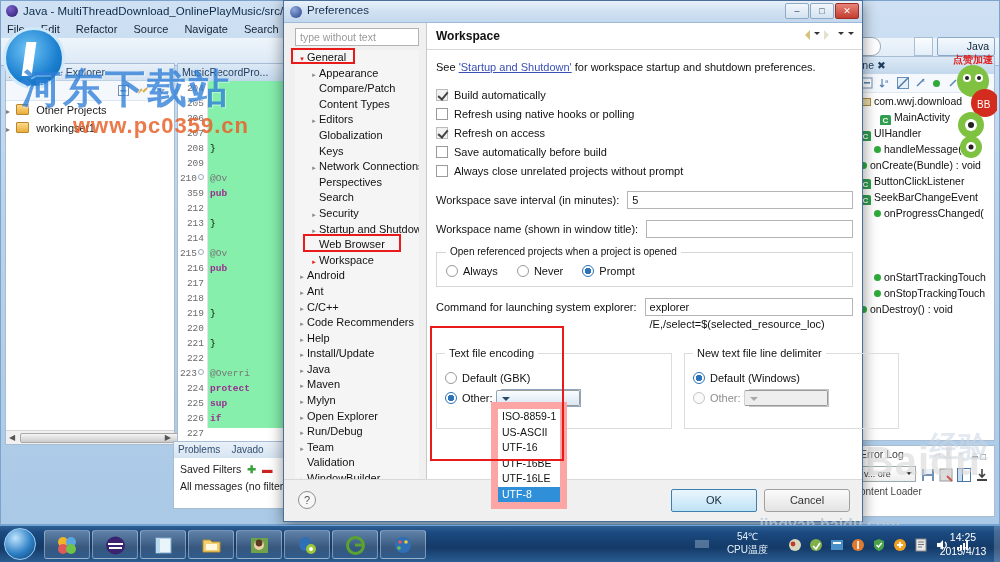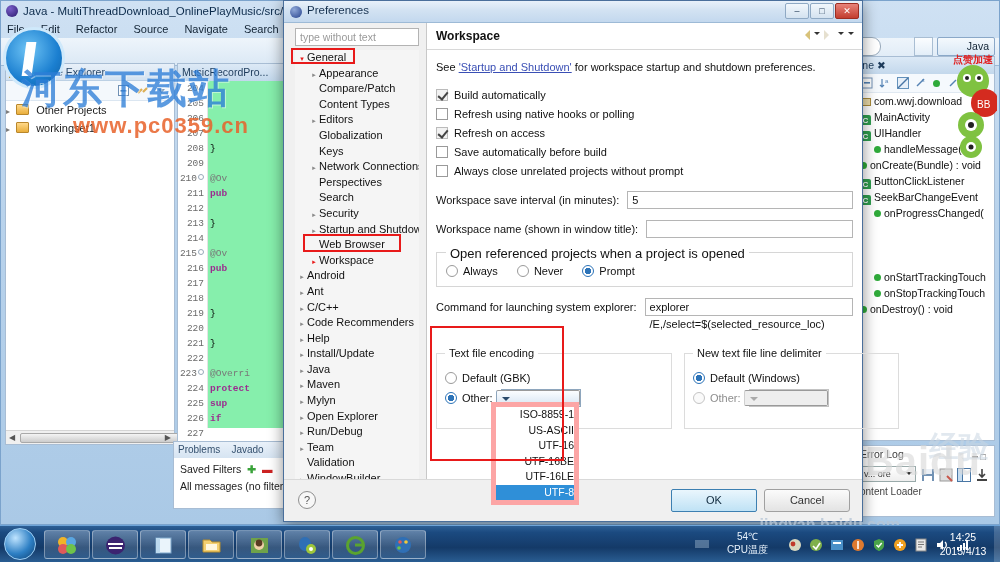--- a/index.html
+++ b/index.html
@@ -226,21 +226,21 @@
   .frow .lbl{white-space:nowrap;}
   .txtin{
     height:18px;border:1px solid #b5b5b5;background:#fff;margin-left:8px;
     font-size:11px;color:#111;line-height:17px;padding-left:4px;flex:1;
   }
 
   .gbox{
     position:relative;border:1px solid #d6d6d6;margin-top:14px;padding:12px 9px 9px 9px;
   }
   .gbox > .gtitle{
-    position:absolute;left:9px;top:-7px;background:#fff;padding:0 4px;font-size:13px;color:#111;
+    position:absolute;left:9px;top:-7px;background:#fff;padding:0 4px;font-size:10px;color:#111;
   }
   .radio{width:12px;height:12px;border-radius:50%;border:1px solid #9a9a9a;background:#fff;
          display:inline-block;position:relative;margin-right:5px;vertical-align:-2px;}
   .radio.on{border-color:#2c73b8;background:radial-gradient(circle,#2c73b8 0 3px,#fff 3px);}
   .radio.dim{border-color:#c4c4c4;background:#fafafa;}
   .rgroup{font-size:11px;color:#111;}
   .rgroup span.ritem{margin-right:16px;white-space:nowrap;}
 
   
   .enc-wrap{position:absolute;left:9px;top:303px;right:9px;height:130px;}
@@ -256,22 +256,22 @@
     font-size:10.5px;line-height:15px;padding-left:3px;}
   .combo .btn{position:absolute;right:0;top:0;width:17px;height:16px;
     background:linear-gradient(180deg,#fbfdff,#d9e6f3);border-left:1px solid #8ea6bd;}
   .combo .btn i{position:absolute;left:5px;top:6px;border:4px solid transparent;border-top-color:#2a4a6b;}
   .combo.dis{border-color:#c3c3c3;background:#f3f3f3;}
   .combo.dis .val2{position:absolute;left:4px;top:2px;font-size:10.5px;color:#8d8d8d;}
   .combo.dis .btn{background:#eee;border-left:1px solid #d0d0d0;}
   .combo.dis .btn i{border-top-color:#aaa;}
 
   .droplist{
-    position:absolute;left:54px;top:48px;width:88px;
-    border:5px solid #fca5a5;background:#fff;z-index:20;text-align:right;
+    position:absolute;left:54px;top:48px;width:76px;
+    border:7px solid #fca5a5;background:#fff;z-index:20;
   }
   .dli{height:15.5px;line-height:15.5px;font-size:10.5px;color:#111;padding-left:4px;white-space:nowrap;}
   .dli.sel{background:#2f8fd8;color:#fff;}
 
   .redbox{position:absolute;border:2px solid #e81a1a;pointer-events:none;z-index:30;}
 
   .btnrow{position:absolute;right:9px;bottom:10px;display:flex;gap:8px;}
   .btn{
     min-width:84px;height:22px;border:1px solid #9a9a9a;border-radius:2px;
     background:linear-gradient(180deg,#fdfdfd,#e6e6e6);
@@ -451,21 +451,21 @@
       </div>
       <div class="code-area">
         <div class="ln-col" id="lineNumbers">
             <div>204</div>
             <div>205</div>
             <div>206</div>
             <div>207</div>
             <div>208</div>
             <div>209</div>
             <div>210<span class="fold"></span></div>
-            <div>211</div>
+            <div>359</div>
             <div>212</div>
             <div>213</div>
             <div>214</div>
             <div>215<span class="fold"></span></div>
             <div>216</div>
             <div>217</div>
             <div>218</div>
             <div>219</div>
             <div>220</div>
             <div>221</div>
@@ -558,21 +558,21 @@
           <svg width="12" height="12" viewBox="0 0 12 12">
               <path d="M2 9 L8 3" stroke="#3a6fa8" stroke-width="1.4"></path>
               <path d="M9 3 l2 0 0 2" stroke="#c0392b" stroke-width="1.4" fill="none"></path>
             </svg>
         </span>
       </div>
       <div id="outlineList">
           <div class="out-row" style="padding-left: 4px;"><span class="pkg-ico"><svg width="11" height="11" viewBox="0 0 11 11">
                 <rect x="0.5" y="2.5" width="10" height="7" fill="#e8d9a8" stroke="#a98b3a"></rect>
               </svg></span><span>com.wwj.download</span></div>
-          <div class="out-row" style="padding-left: 4px;"><span class="cls-ico">C</span><span>MainActivity</span></div>
+          <div class="out-row" style="padding-left: 4px; margin-left: 20px;"><span class="cls-ico">C</span><span>MainActivity</span></div>
           <div class="out-row" style="padding-left: 4px;"><span class="cls-ico">C</span><span>UIHandler</span></div>
           <div class="out-row" style="padding-left: 18px;"><span class="bullet-g"></span><span>handleMessage(M</span></div>
           <div class="out-row" style="padding-left: 4px;"><span class="bullet-g"></span><span>onCreate(Bundle) : void</span></div>
           <div class="out-row" style="padding-left: 4px;"><span class="cls-ico">C</span><span>ButtonClickListener</span></div>
           <div class="out-row" style="padding-left: 4px;"><span class="cls-ico">C</span><span>SeekBarChangeEvent</span></div>
           <div class="out-row" style="padding-left: 18px;"><span class="bullet-g"></span><span>onProgressChanged(</span></div>
           <div class="out-row" style="padding-left: 18px; margin-top: 48px;"><span class="bullet-g"></span><span>onStartTrackingTouch</span></div>
           <div class="out-row" style="padding-left: 18px;"><span class="bullet-g"></span><span>onStopTrackingTouch</span></div>
           <div class="out-row" style="padding-left: 4px;"><span class="bullet-g"></span><span>onDestroy() : void</span></div>
         </div>

